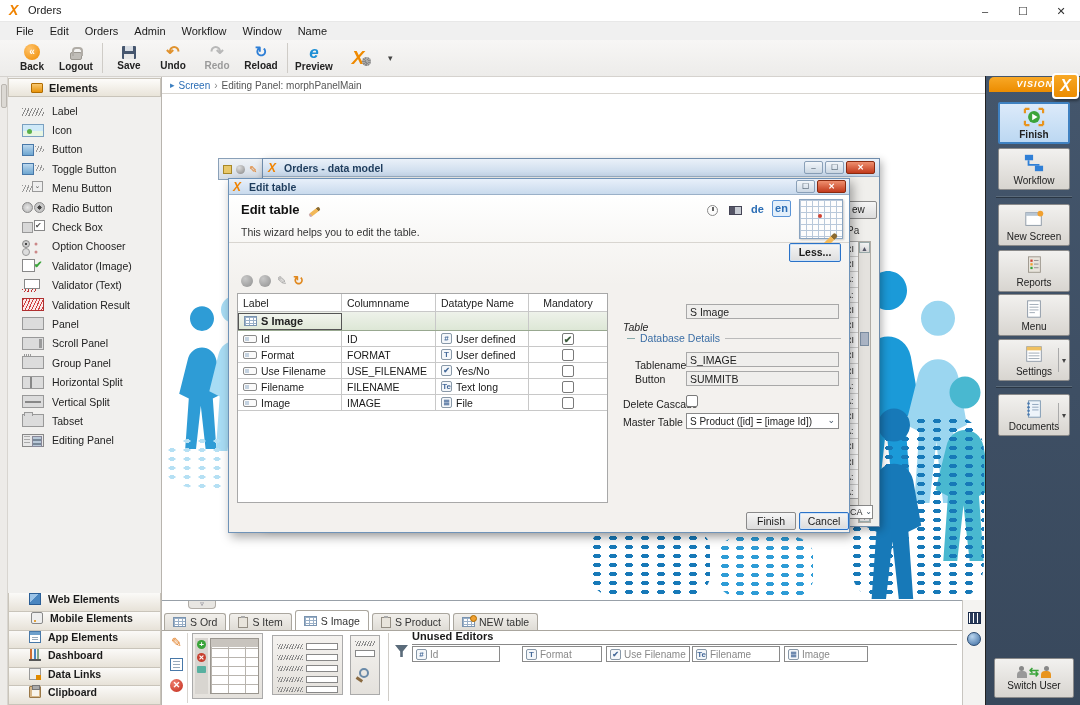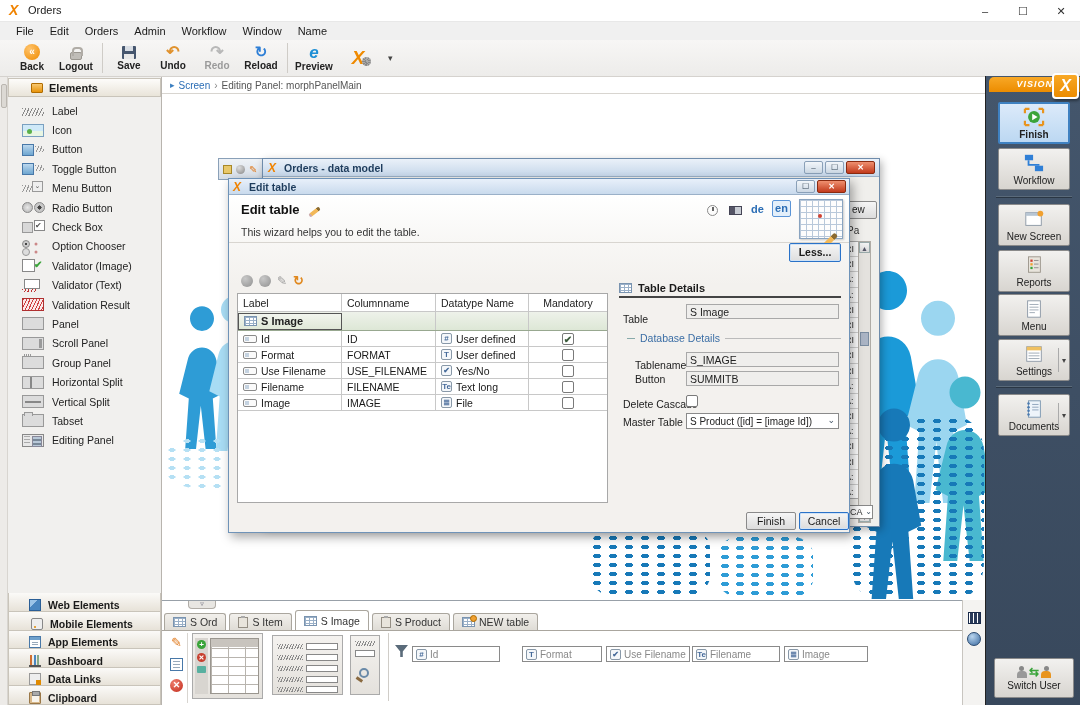--- a/index.html
+++ b/index.html
@@ -77,21 +77,21 @@
   .ei-hsplit { background:#dcdcdc; border:1px solid #999; width:16px; }
   .ei-hsplit::after { content:''; position:absolute; left:7px; top:0; bottom:0; width:2px; background:#888; }
   .ei-vsplit { background:#dcdcdc; border:1px solid #999; width:16px; }
   .ei-vsplit::after { content:''; position:absolute; left:2px; right:2px; top:5px; height:2px; background:#888; }
   .ei-tabset { background:#dcdcdc; border:1px solid #999; width:16px; }
   .ei-tabset::before { content:''; position:absolute; left:1px; top:-3px; width:7px; height:3px; background:#dcdcdc; border:1px solid #999; border-bottom:none; }
   .ei-editing { background:#e8e8e8; border:1px solid #888; width:18px; }
   .ei-editing::before { content:''; position:absolute; left:1px; top:1px; width:6px; height:9px; background:repeating-linear-gradient(#aaa 0 1px,transparent 1px 3px); }
   .ei-editing::after { content:''; position:absolute; right:1px; top:1px; width:8px; height:9px; background:repeating-linear-gradient(#b8c8d8 0 2px,#788898 2px 4px); border:1px solid #889; }
   .sb-sections { position:absolute; left:0; bottom:0; width:153px; }
-  .sb-sec { height:18.6px; background:linear-gradient(#fbfaf8,#e7e2d8); border:1px solid #c9c4ba; border-top:none; display:flex; align-items:flex-end; gap:7px; padding-left:20px; font-weight:bold; font-size:10.5px; }
+  .sb-sec { height:18.6px; background:linear-gradient(#fbfaf8,#e7e2d8); border:1px solid #c9c4ba; border-top:none; display:flex; align-items:flex-start; gap:7px; padding-left:20px; font-weight:bold; font-size:10.5px; }
   .si { width:12px; height:12px; flex:0 0 12px; position:relative; }
   .si-web { background:linear-gradient(135deg,#9cc4e8 40%,#4a86c0 40%); border:1px solid #2a5e96; }
   .si-mobile { width:8px; margin-left:2px; border:1px solid #888; border-radius:2px; background:#eee; }
   .si-mobile::after { content:''; position:absolute; left:2px; bottom:1px; width:2px; height:2px; background:#e08a00; border-radius:50%; }
   .si-app { border:1px solid #4878a8; background:#fff; }
   .si-app::before { content:''; position:absolute; left:0; top:0; right:0; height:3px; background:#6ea0cc; }
   .si-app::after { content:''; position:absolute; left:2px; top:5px; width:6px; height:4px; background:repeating-linear-gradient(#9ab 0 1px,transparent 1px 2px); }
   .si-dash { border-bottom:2px solid #555; background:linear-gradient(90deg,transparent 0 1px,#d07030 1px 3px,transparent 3px 5px,#4a86c0 5px 7px,transparent 7px 8px,#8a8 8px 10px,transparent 10px); }
   .si-links { background:#eee; border:1px solid #999; }
   .si-links::after { content:''; position:absolute; right:-1px; bottom:-1px; width:5px; height:5px; background:#e08a00; }
@@ -592,25 +592,21 @@
       <div class="gt-c c3">
           <span class="dt-ico">≣</span>
           <span>File</span>
         </div>
       <div class="gt-c c4">
           <span class="cbx"></span>
         </div>
     </div>
   </div>
 
-  <div class="dtl-head">
-    <span class="mini-grid"></span>
-    <span>Table Details</span>
-  </div>
-  <div class="dtl-lbl" style="left:394px;top:134px;">Table</div>
+  <div class="dtl-lbl" style="left:394px;top:142px;font-style:italic;">Table</div>
   <div class="dtl-inp" style="top:125px;">S Image</div>
   <div class="db-head">
       <span>Database Details</span>
     </div>
   <div class="dtl-lbl" style="left:406px;top:180px;">Tablename</div>
   <div class="dtl-inp" style="top:173px;">S_IMAGE</div>
   <div class="dtl-lbl" style="left:406px;top:194px;">Button</div>
   <div class="dtl-inp" style="top:192px;">SUMMITB</div>
   <div class="dtl-lbl" style="left:394px;top:219px;">Delete Cascade</div>
   <span class="cbx dlg-cbx"></span>
@@ -682,20 +678,21 @@
         <span class="st"></span>
         <span class="ib"></span>
       </div>
   </div>
   <div class="thumb th3">
     <span class="ib"></span>
     <span class="mag"></span>
   </div>
   <div class="bp-vsep"></div>
   <span class="funnel"></span>
+  <div class="ue-head">Unused Editors</div>
   <div class="chip" style="left:250px;width:88px;">
     <span class="dt-ico">#</span>
       <span>Id</span>
   </div>
   <div class="chip" style="left:360px;width:80px;">
     <span class="dt-ico">T</span>
       <span>Format</span>
   </div>
   <div class="chip" style="left:444px;width:84px;">
     <span class="dt-ico">✔</span>

